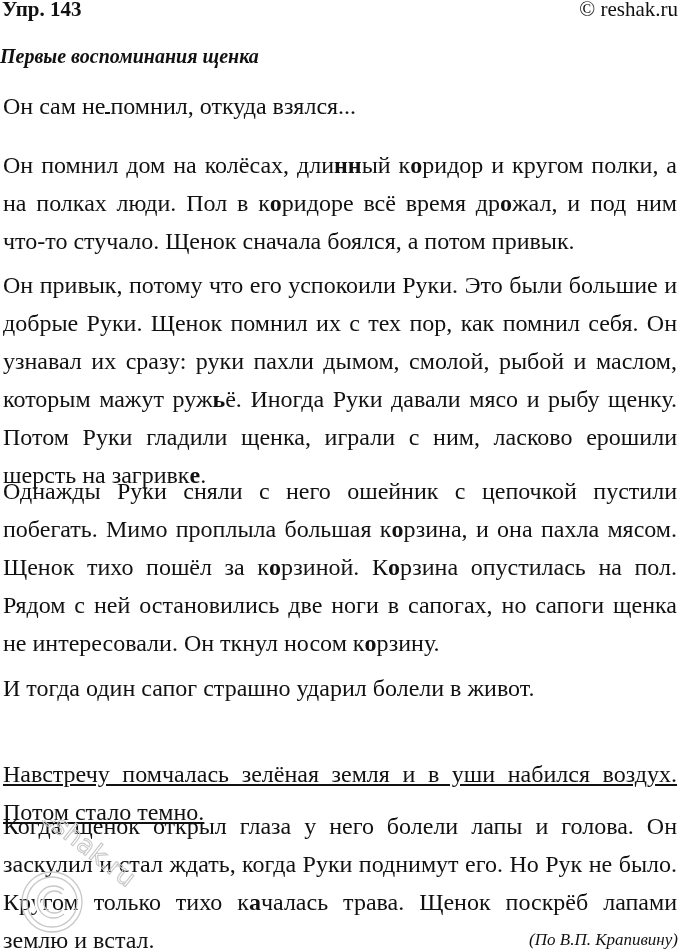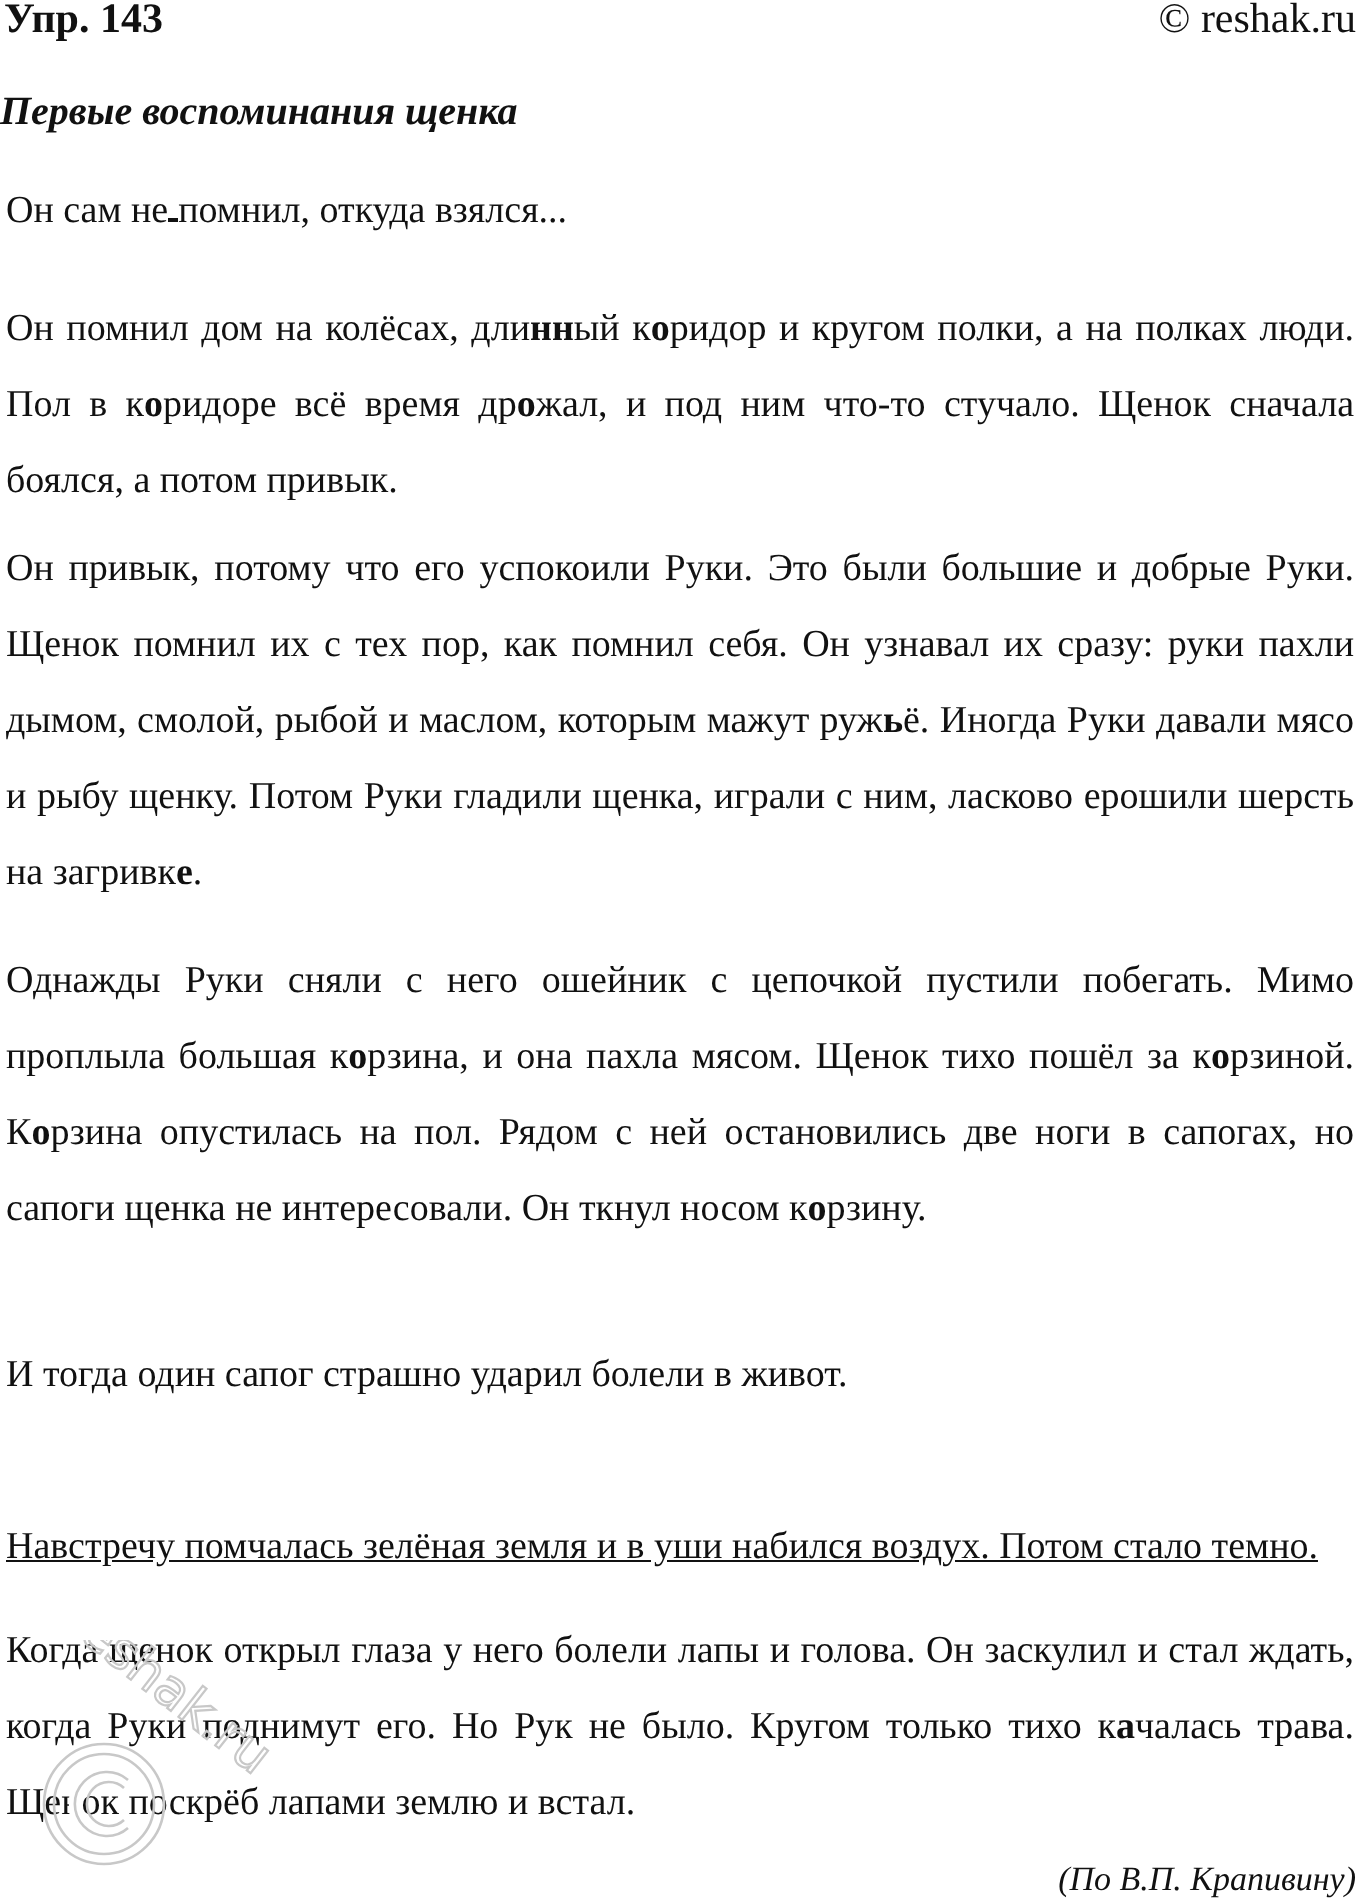--- a/index.html
+++ b/index.html
@@ -39,21 +39,21 @@
       top: 43px;
       font-weight: bold;
       font-style: italic;
       font-size: 20px;
       line-height: 26px;
     }
     .text {
       position: absolute;
       left: 3px;
       width: 674px;
-      font-size: 19px;
+      font-size: 24px;
       line-height: 38px;
       text-align: justify;
       text-align-last: left;
     }
     .b { font-weight: bold; }
     .u { text-decoration: none; border-bottom: 2px solid #111; display: inline-block; width: 5px; height: 16px; vertical-align: baseline; }
     #p1 { top: 87px; }
     #p2 { top: 136px; margin-top: 10px; }
     #p3 { top: 266px; }
     #p4 { top: 472px; }

